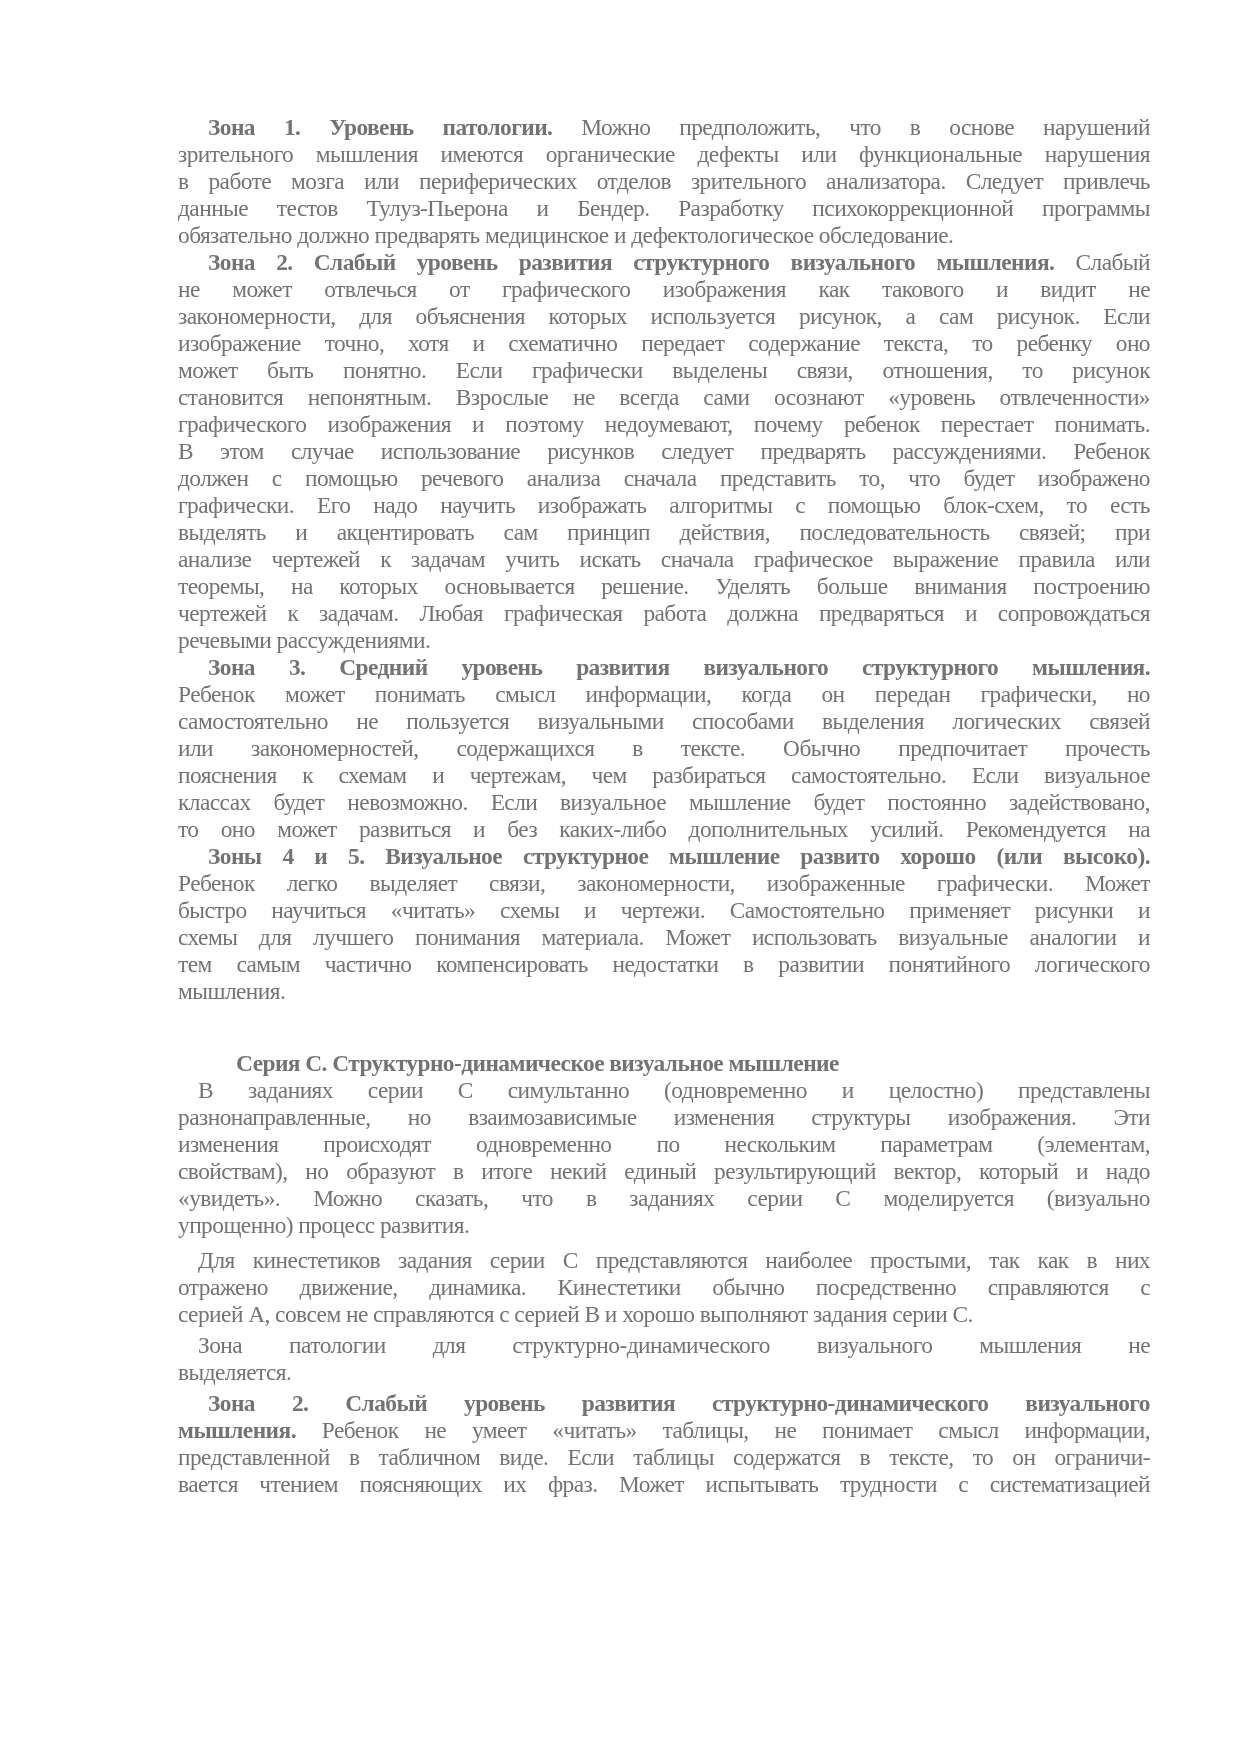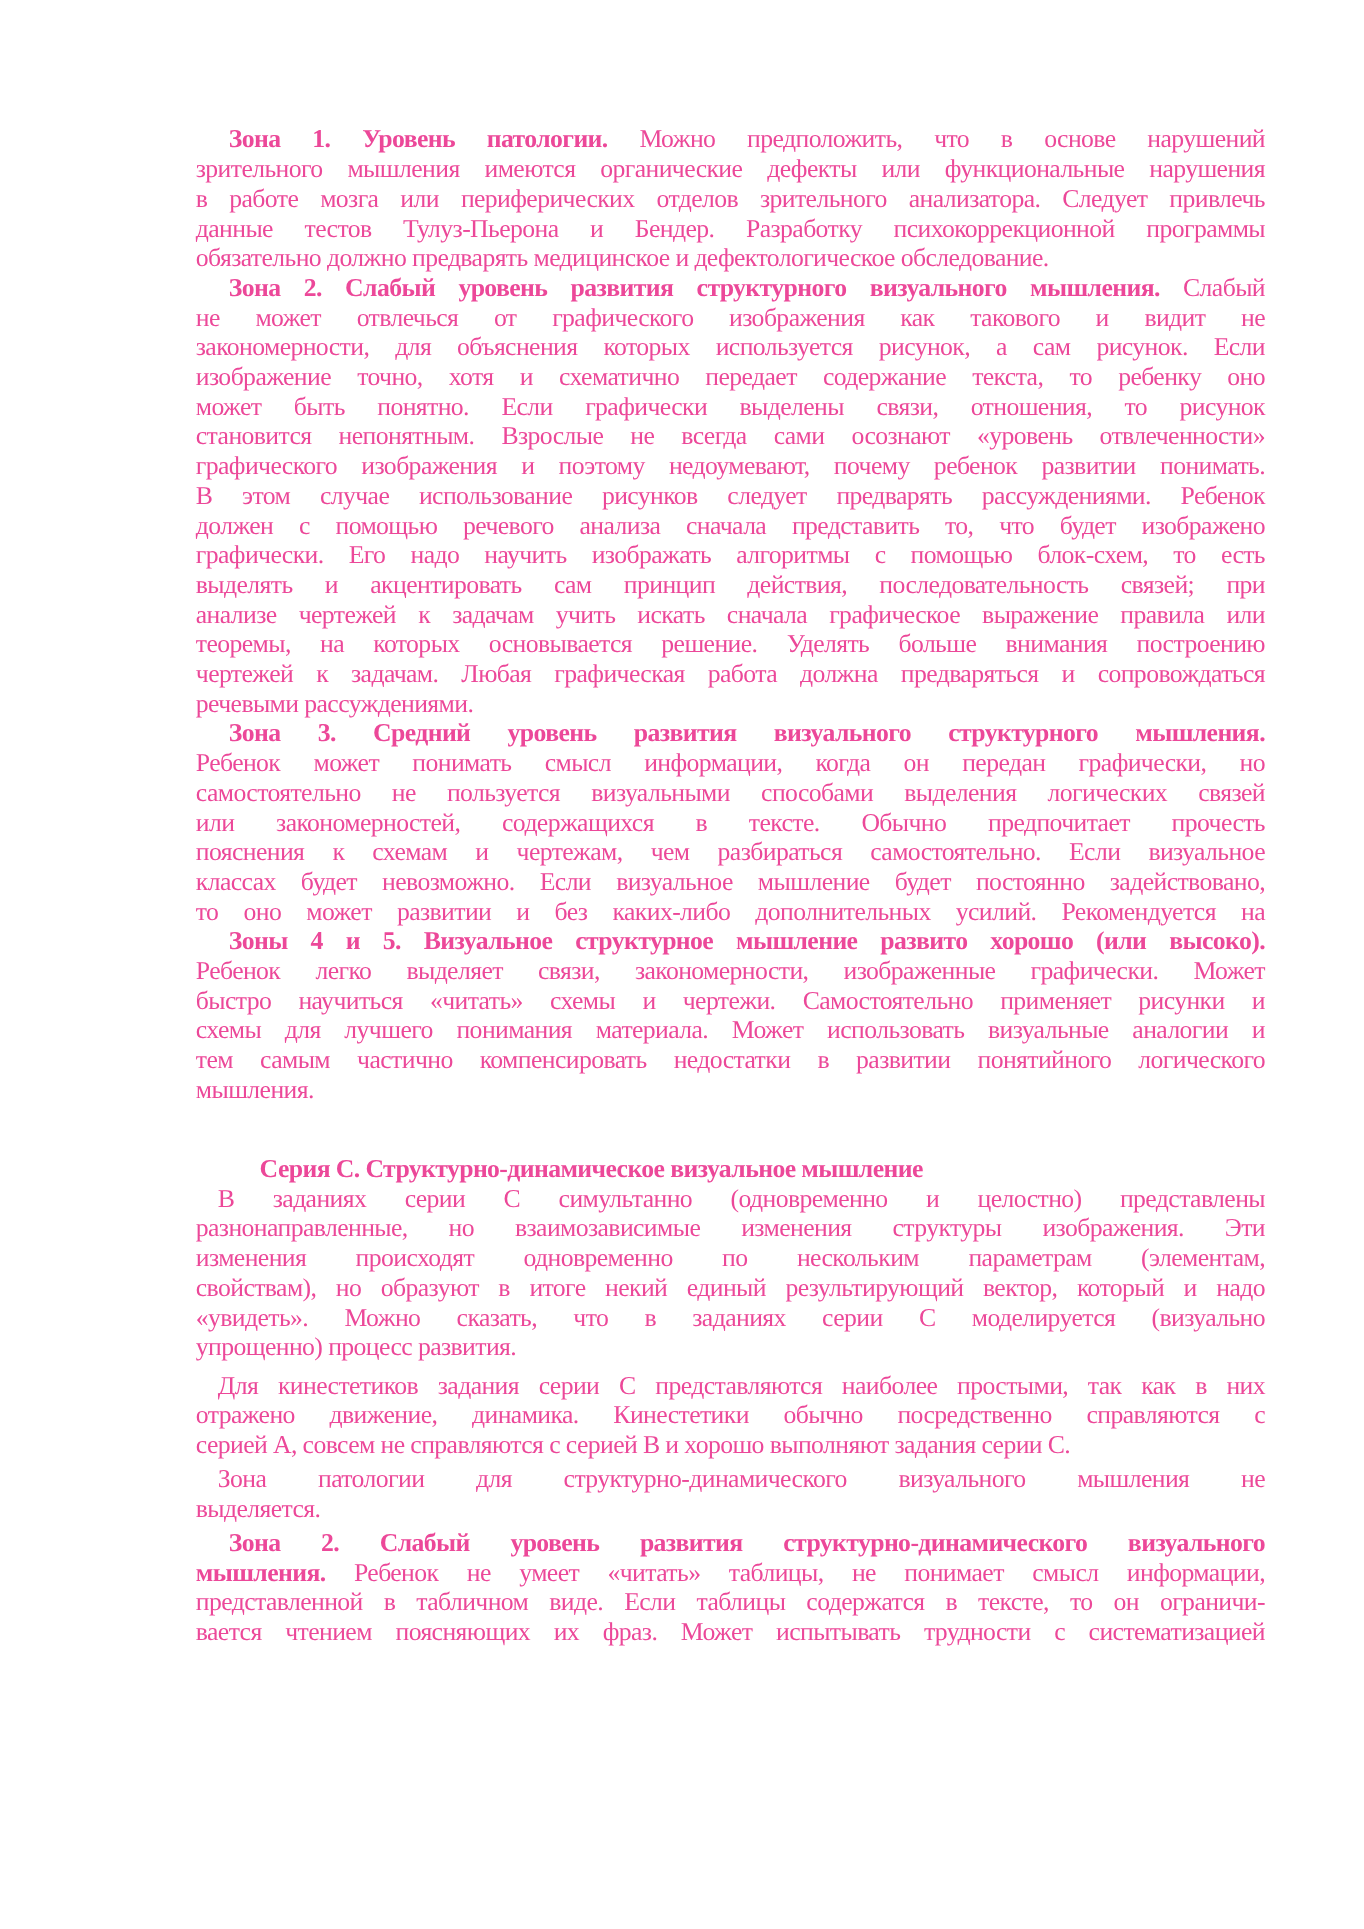--- a/index.html
+++ b/index.html
@@ -1,19 +1,19 @@
 <!DOCTYPE html>
 <html><head>
 <meta charset="utf-8">
 <style>
   html, body { margin: 0; padding: 0; background: #ffffff; }
   body { width: 1240px; height: 1754px; position: relative; overflow: hidden; }
   .page {
     position: absolute; left: 0; top: 0; width: 1240px; height: 1754px;
-    background: #ffffff; color: #ec4899;
+    background: #ffffff; color: #737373;
     font-family: "Liberation Serif", "DejaVu Serif", serif;
   }
   .text-block {
     position: absolute; left: 178px; width: 972px; top: 114px;
   }
   .line {
     display: block;
     font-size: 23.4px;
     line-height: 27px;
     height: 27px;
@@ -47,39 +47,39 @@
       <span class="line last">обязательно должно предварять медицинское и дефектологическое обследование.</span>
     </div>
 
     <div>
       <span class="line indent"><span class="b">Зона 2. Слабый уровень развития структурного визуального мышления.</span><span> Слабый</span></span>
       <span class="line">не может отвлечься от графического изображения как такового и видит не</span>
       <span class="line">закономерности, для объяснения которых используется рисунок, а сам рисунок. Если</span>
       <span class="line">изображение точно, хотя и схематично передает содержание текста, то ребенку оно</span>
       <span class="line">может быть понятно. Если графически выделены связи, отношения, то рисунок</span>
       <span class="line">становится непонятным. Взрослые не всегда сами осознают «уровень отвлеченности»</span>
-      <span class="line">графического изображения и поэтому недоумевают, почему ребенок развитии понимать.</span>
+      <span class="line">графического изображения и поэтому недоумевают, почему ребенок перестает понимать.</span>
       <span class="line">В этом случае использование рисунков следует предварять рассуждениями. Ребенок</span>
       <span class="line">должен с помощью речевого анализа сначала представить то, что будет изображено</span>
       <span class="line">графически. Его надо научить изображать алгоритмы с помощью блок-схем, то есть</span>
       <span class="line">выделять и акцентировать сам принцип действия, последовательность связей; при</span>
       <span class="line">анализе чертежей к задачам учить искать сначала графическое выражение правила или</span>
       <span class="line">теоремы, на которых основывается решение. Уделять больше внимания построению</span>
       <span class="line">чертежей к задачам. Любая графическая работа должна предваряться и сопровождаться</span>
       <span class="line last">речевыми рассуждениями.</span>
     </div>
 
     <div>
       <span class="line indent b">Зона 3. Средний уровень развития визуального структурного мышления.</span>
       <span class="line">Ребенок может понимать смысл информации, когда он передан графически, но</span>
       <span class="line">самостоятельно не пользуется визуальными способами выделения логических связей</span>
       <span class="line">или закономерностей, содержащихся в тексте. Обычно предпочитает прочесть</span>
       <span class="line">пояснения к схемам и чертежам, чем разбираться самостоятельно. Если визуальное</span>
       <span class="line">классах будет невозможно. Если визуальное мышление будет постоянно задействовано,</span>
-      <span class="line">то оно может развитии и без каких-либо дополнительных усилий. Рекомендуется на</span>
+      <span class="line">то оно может развиться и без каких-либо дополнительных усилий. Рекомендуется на</span>
     </div>
 
     <div>
       <span class="line indent b">Зоны 4 и 5. Визуальное структурное мышление развито хорошо (или высоко).</span>
       <span class="line">Ребенок легко выделяет связи, закономерности, изображенные графически. Может</span>
       <span class="line">быстро научиться «читать» схемы и чертежи. Самостоятельно применяет рисунки и</span>
       <span class="line">схемы для лучшего понимания материала. Может использовать визуальные аналогии и</span>
       <span class="line">тем самым частично компенсировать недостатки в развитии понятийного логического</span>
       <span class="line last">мышления.</span>
     </div>

